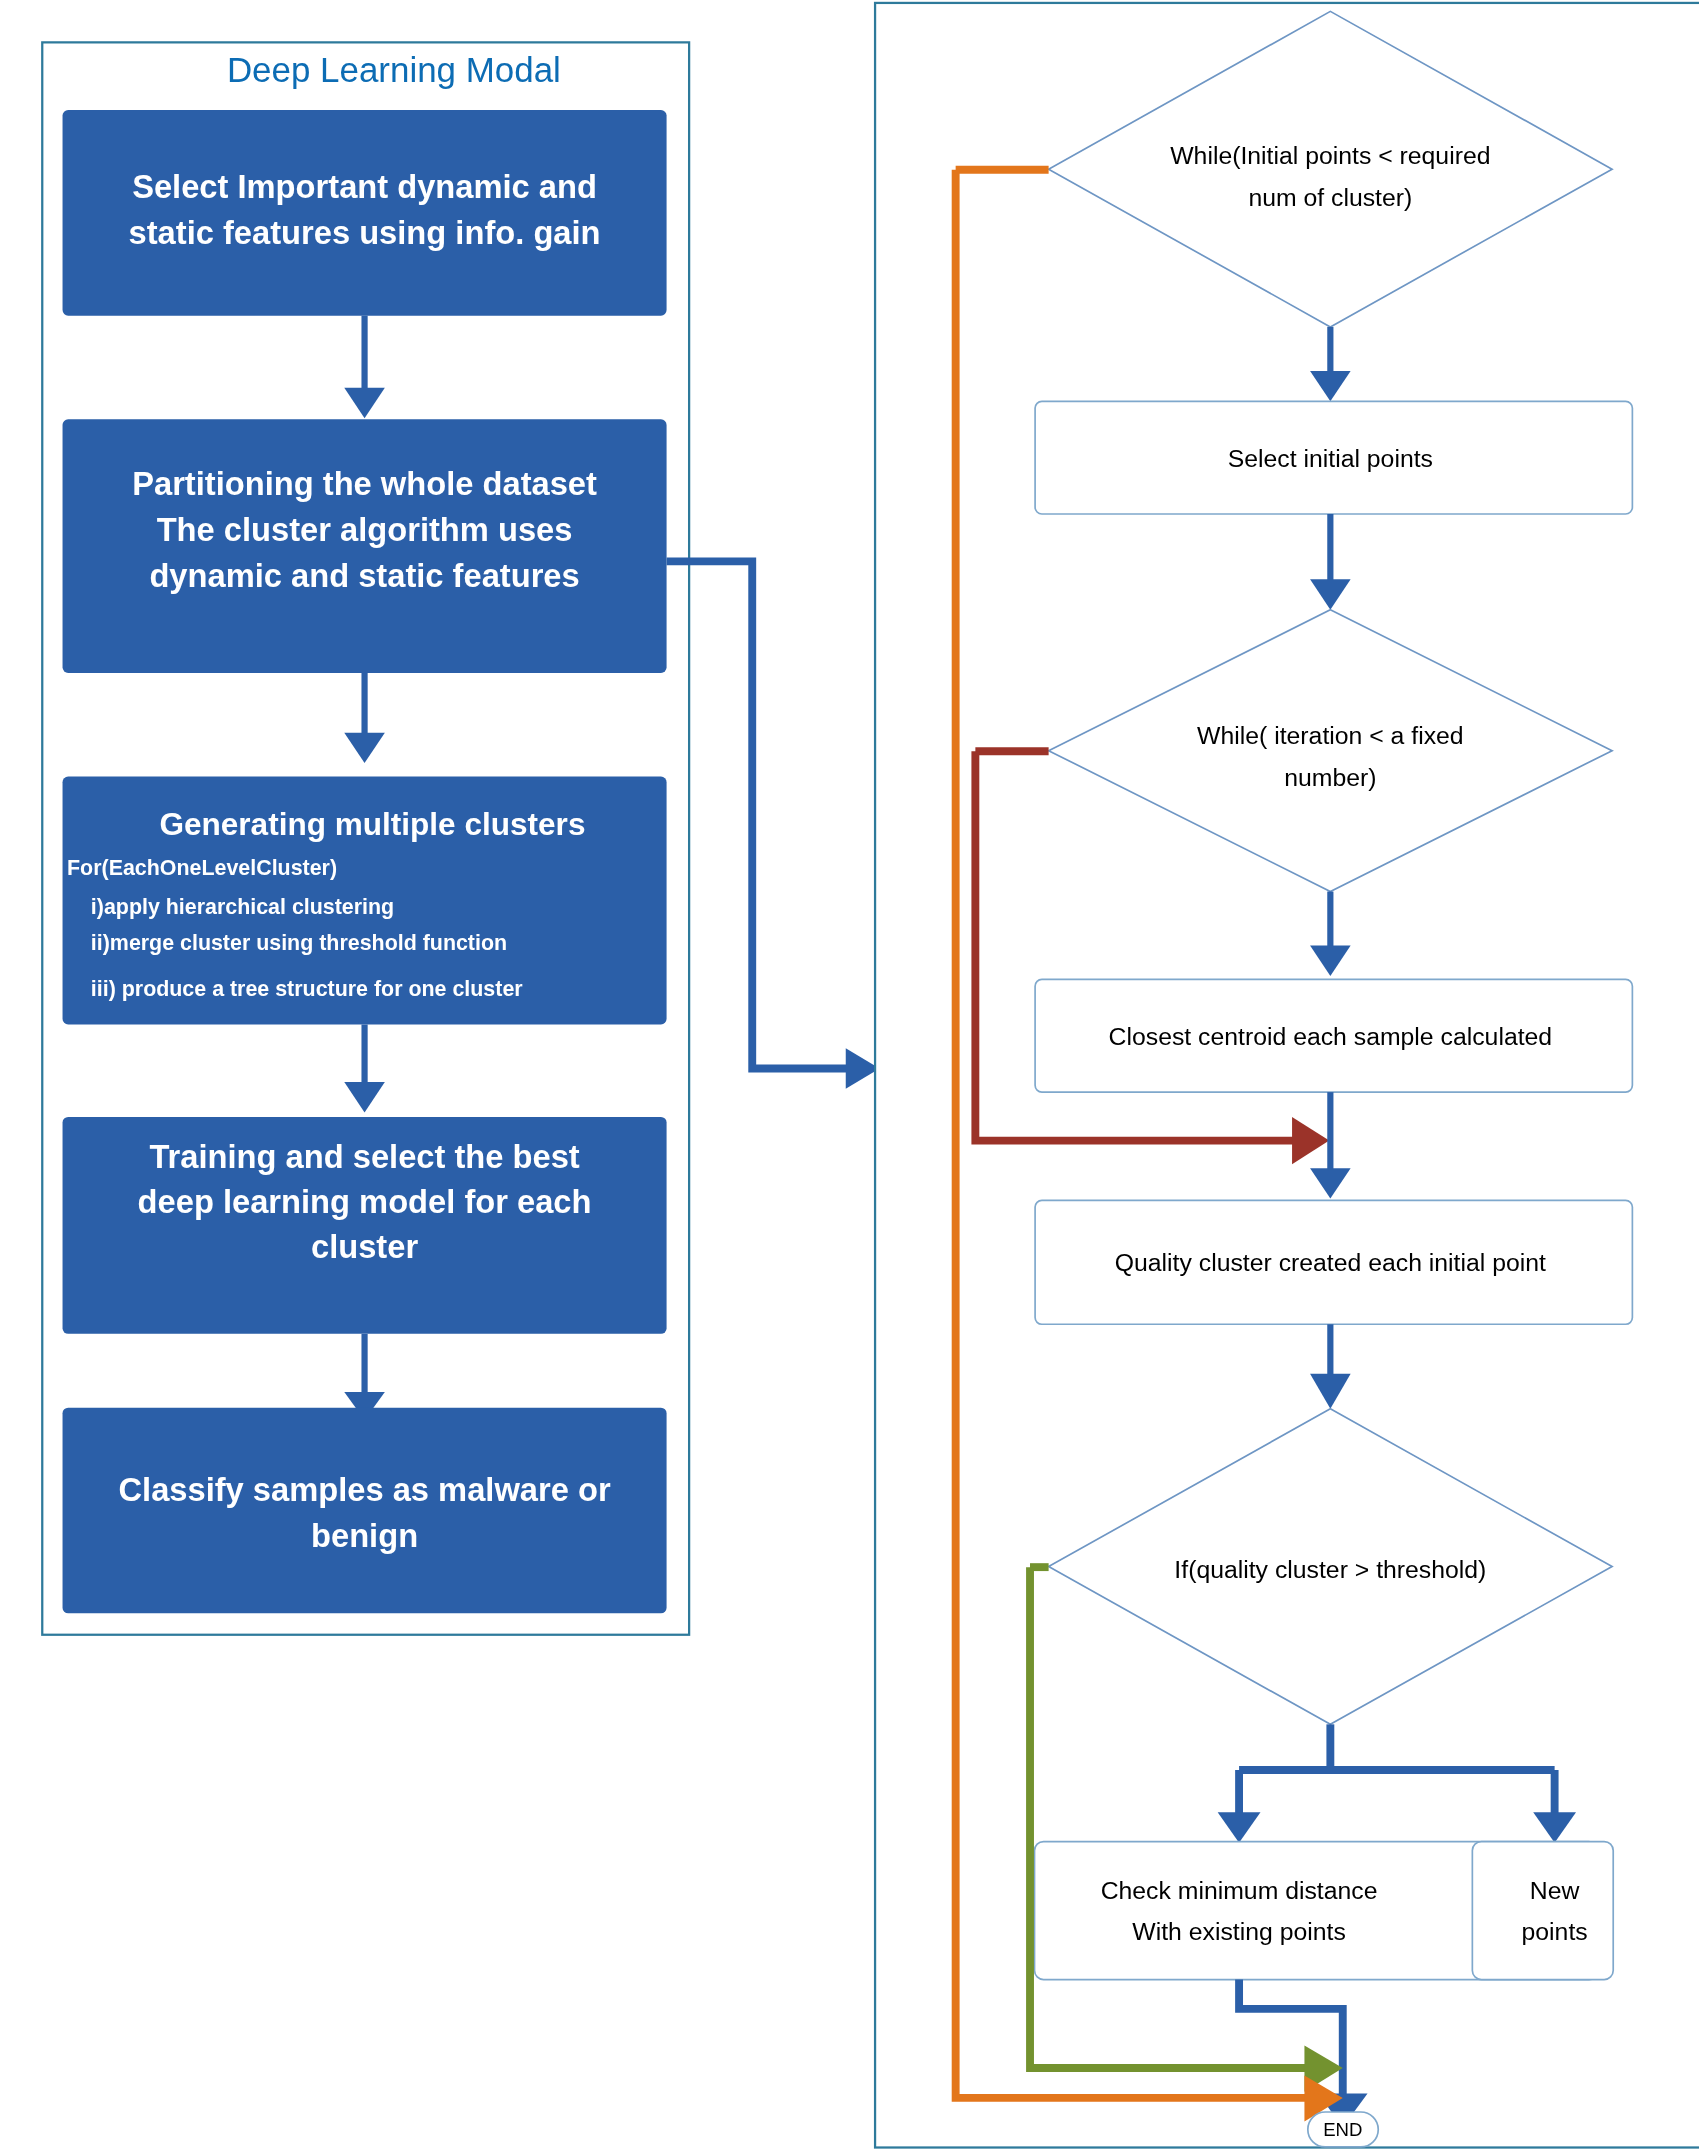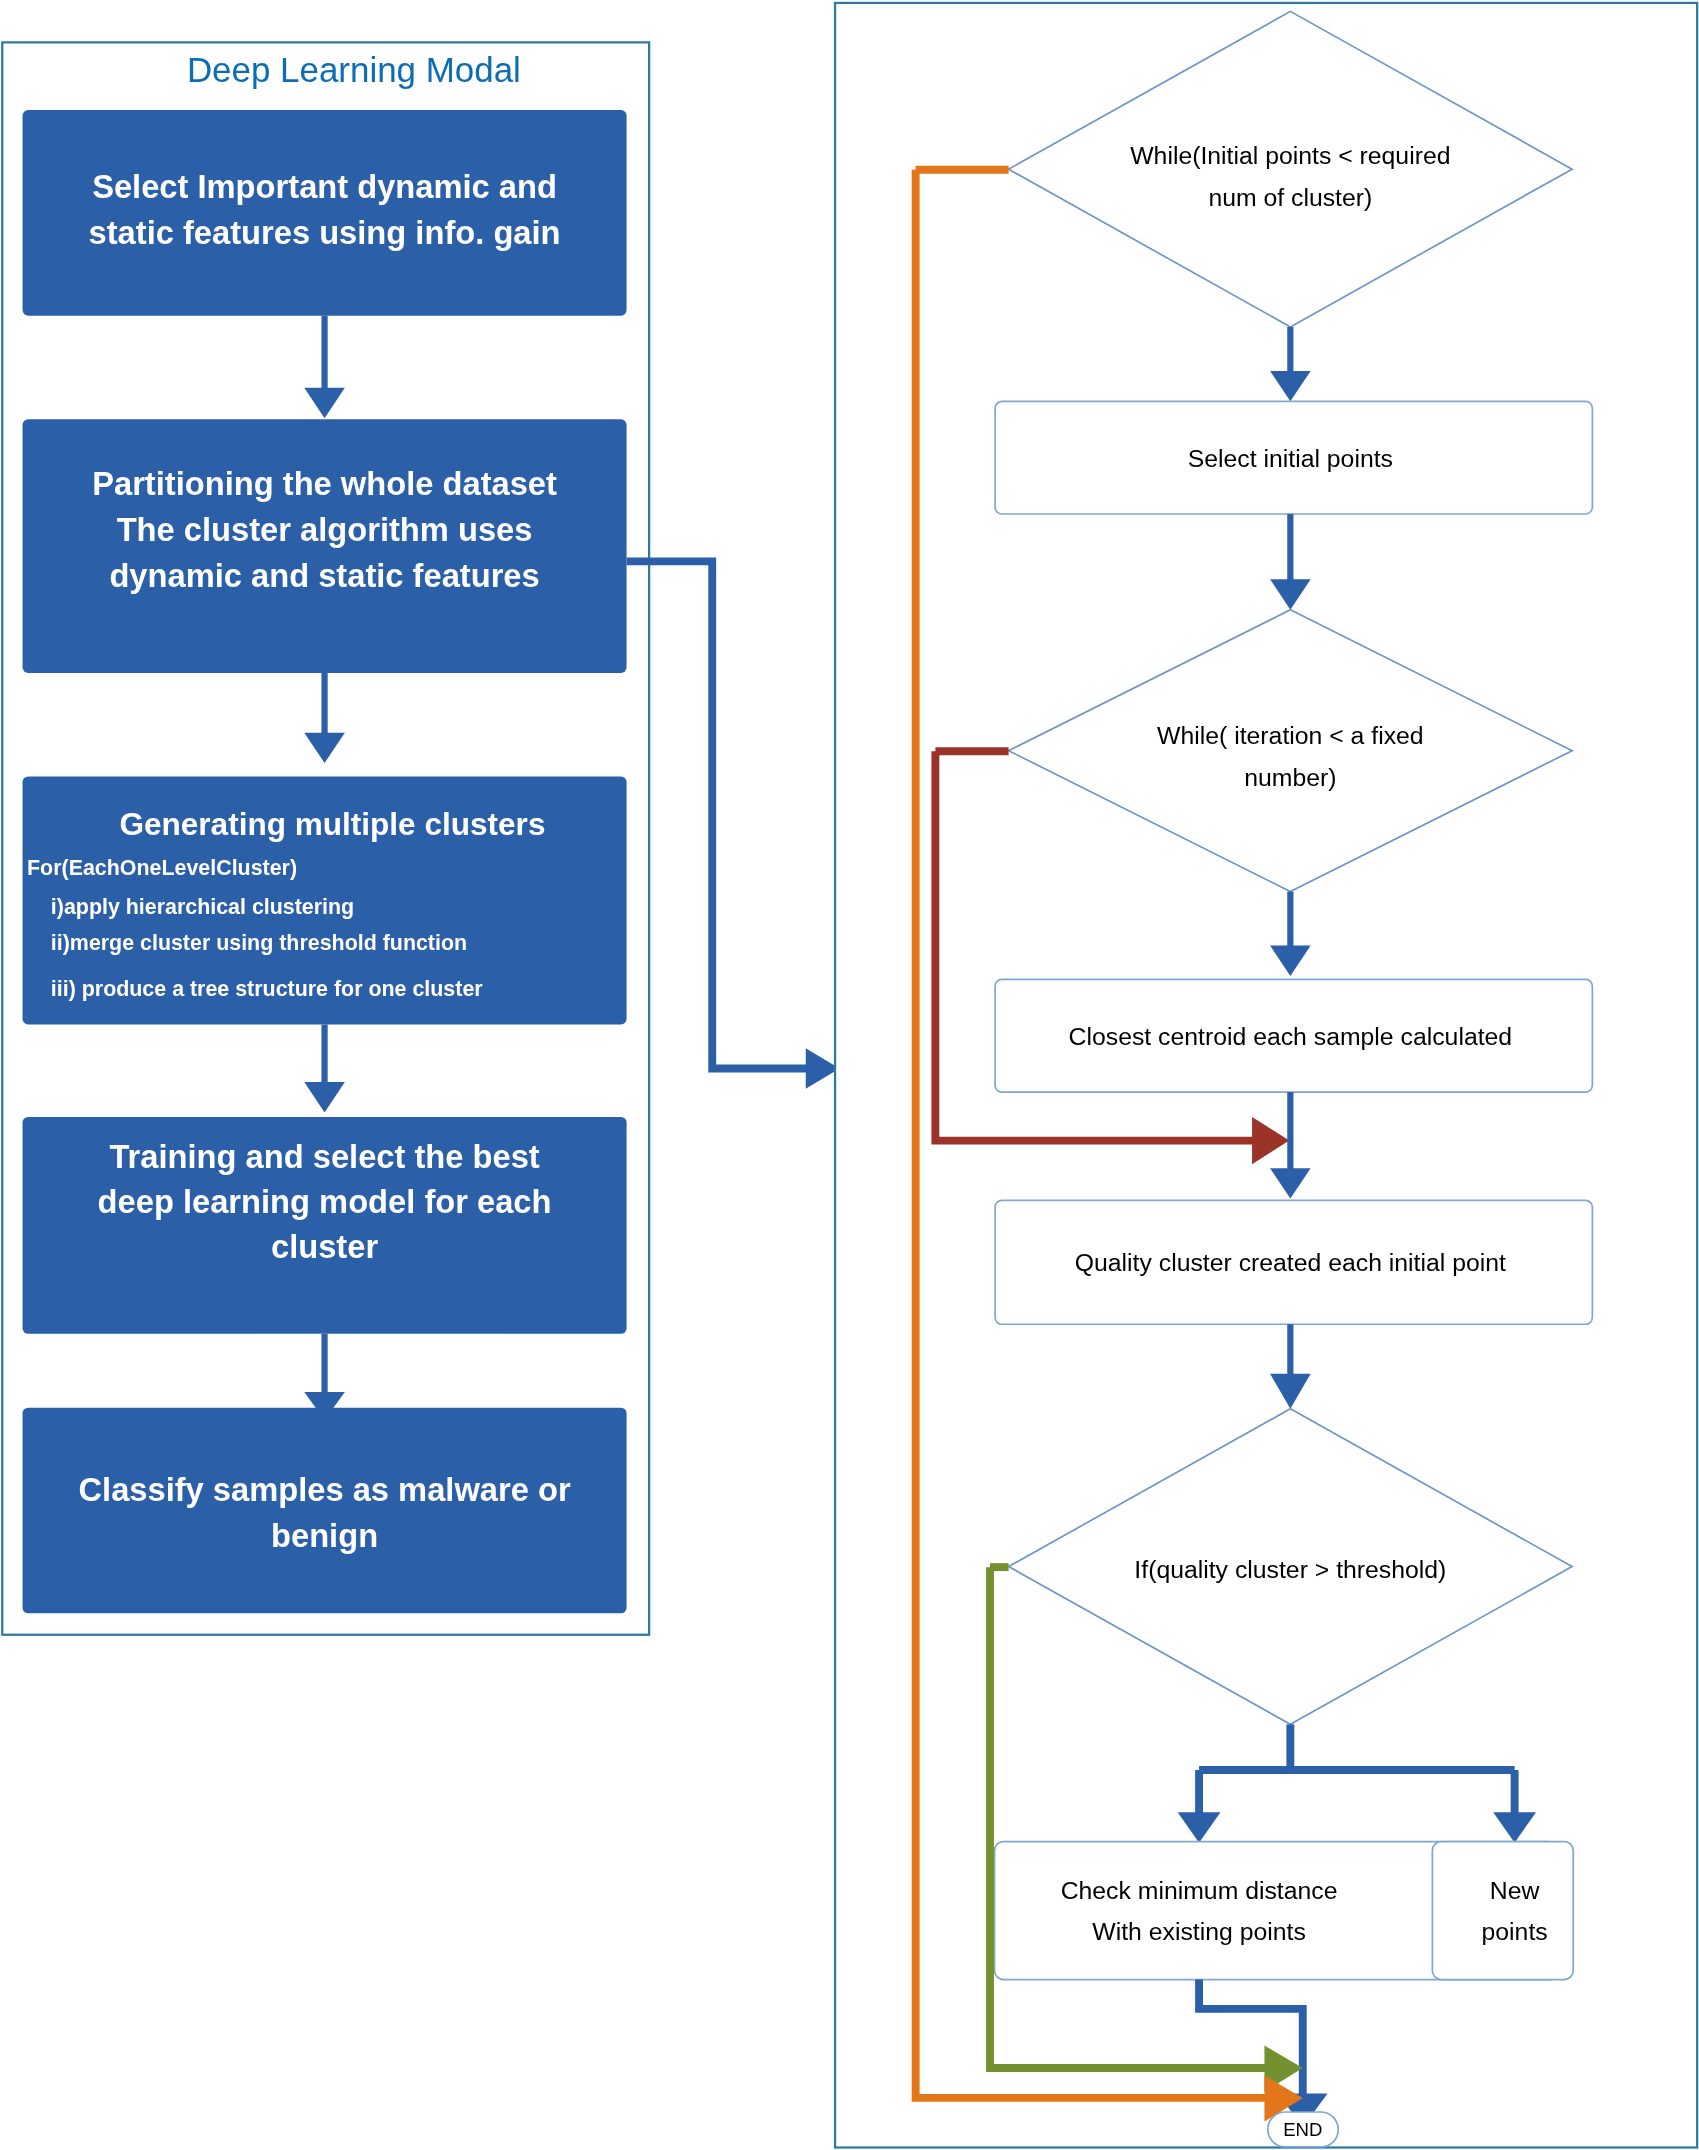--- a/index.html
+++ b/index.html
@@ -13,20 +13,21 @@
     font-family: "Liberation Sans", sans-serif;
     position: relative;
     overflow: hidden;
   }
   #diagram-root {
     position: absolute;
     left: 0;
     top: 0;
     width: 1488px;
     height: 2151px;
+    padding-left: 40px;
   }
   svg { display: block; }
 
   .panel-frame {
     fill: #ffffff;
     stroke: #2E7A9B;
     stroke-width: 4;
   }
   .blue-box {
     fill: #2B5FA8;

